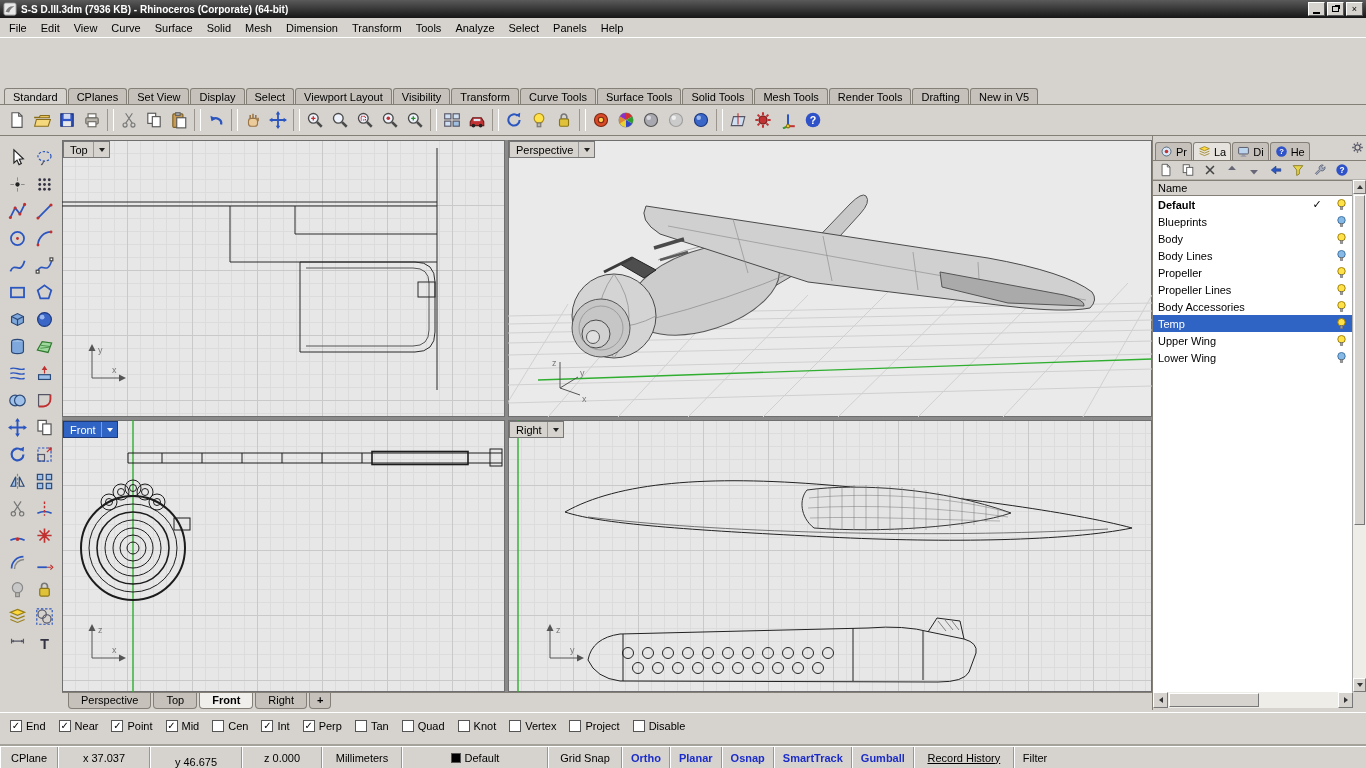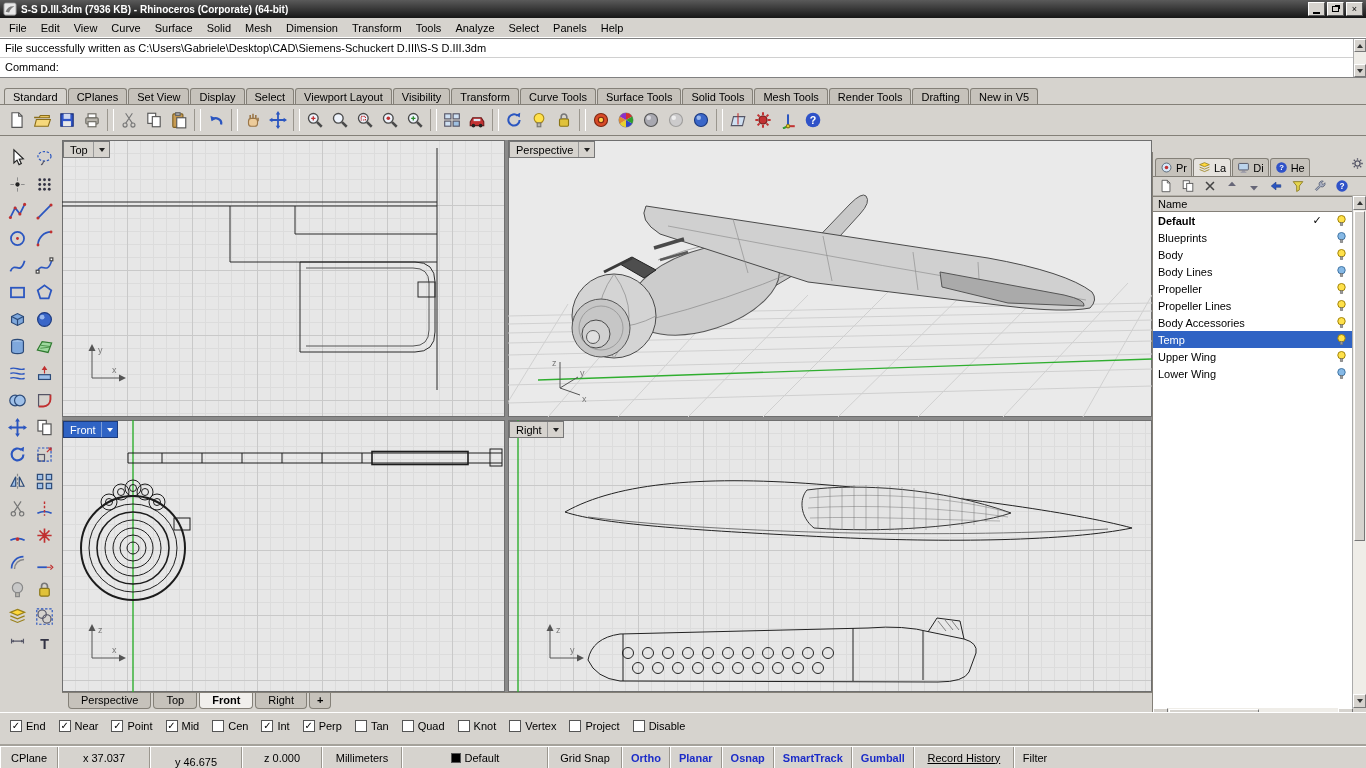--- a/index.html
+++ b/index.html
@@ -95,21 +95,21 @@
 
   
   .vp-tabs{position:absolute;left:62px;top:692px;width:1090px;height:18px;background:var(--chrome);
     display:flex;align-items:flex-start;padding-left:6px;border-top:1px solid #848078;}
   .vptab{padding:1px 12px 2px;background:#c6c2bb;border:1px solid #848078;border-top:none;
     border-radius:0 0 4px 4px;margin-right:2px;}
   .vptab.active{background:#f1efec;font-weight:bold;}
   .vptab.add{padding:1px 7px 2px;font-weight:bold;}
 
   
-  .right-panel{position:absolute;left:1152px;top:152px;width:214px;height:574px;background:var(--chrome);
+  .right-panel{position:absolute;left:1152px;top:136px;width:214px;height:574px;background:var(--chrome);
     border-left:1px solid #848078;padding-left:32px;}
   .ptabs{position:absolute;left:2px;top:2px;right:20px;height:22px;display:flex;align-items:flex-end;}
   .ptab{display:flex;align-items:center;gap:3px;padding:2px 4px;background:#c6c2bb;
     border:1px solid #848078;border-bottom:none;border-radius:3px 3px 0 0;margin-right:1px;}
   .ptab.active{background:#e6e3de;}
   .panel-gear{position:absolute;top:5px;right:2px;}
   .ptoolbar{position:absolute;left:0;top:24px;width:214px;height:20px;display:flex;align-items:center;
     gap:2px;padding-left:3px;border-top:1px solid #848078;border-bottom:1px solid #b5b2ab;background:var(--chrome);}
   .ptool{width:20px;height:18px;display:flex;align-items:center;justify-content:center;}
   .lheader{position:absolute;left:0;top:44px;width:200px;height:16px;background:var(--chrome);
@@ -189,32 +189,20 @@
       <span class="menu-item">Mesh</span>
       <span class="menu-item">Dimension</span>
       <span class="menu-item">Transform</span>
       <span class="menu-item">Tools</span>
       <span class="menu-item">Analyze</span>
       <span class="menu-item">Select</span>
       <span class="menu-item">Panels</span>
       <span class="menu-item">Help</span>
     </div>
 
-  <div class="cmdbox">
-    <div class="cmd-history"><span>File successfully written as C:\Users\Gabriele\Desktop\CAD\Siemens-Schuckert D.III\S-S D.III.3dm</span></div>
-    <div class="cmd-line"><span>Command:</span></div>
-    <div class="cmd-scroll">
-      <span class="scr-btn">
-          <span class="tri-up"></span>
-        </span>
-      <span class="scr-btn">
-          <span class="tri-down"></span>
-        </span>
-    </div>
-  </div>
 
   <div class="tabbar" id="tabbar">
       <span class="ttab active">Standard</span>
       <span class="ttab">CPlanes</span>
       <span class="ttab">Set View</span>
       <span class="ttab">Display</span>
       <span class="ttab">Select</span>
       <span class="ttab">Viewport Layout</span>
       <span class="ttab">Visibility</span>
       <span class="ttab">Transform</span>

